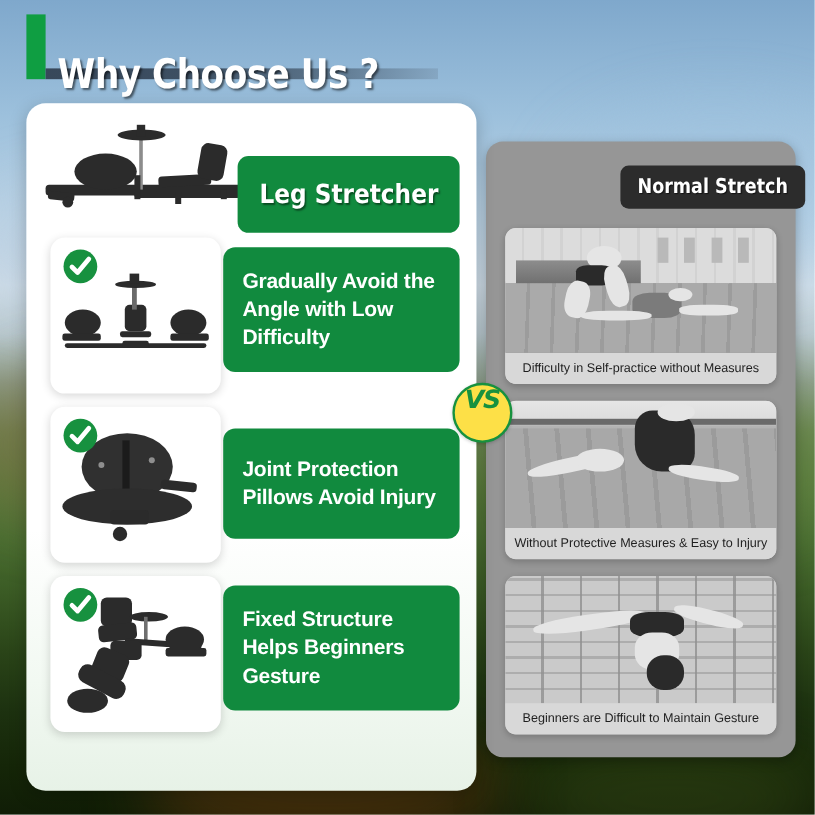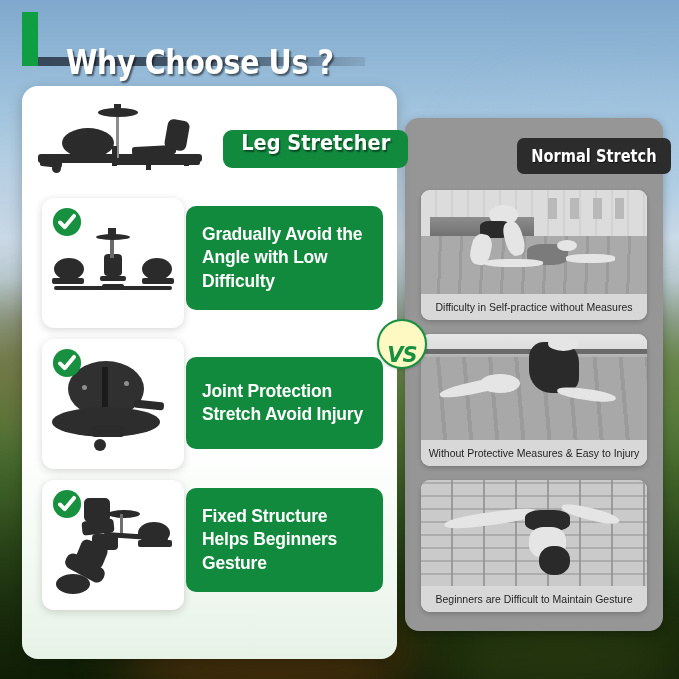--- a/index.html
+++ b/index.html
@@ -74,21 +74,21 @@
   }
   .header-banner {
     width: 327px;
     background: linear-gradient(90deg,
         rgba(52,68,86,0.97) 0%,
         rgba(56,73,92,0.95) 35%,
         rgba(74,95,115,0.78) 70%,
         rgba(110,135,158,0.35) 100%);
     display: flex;
     align-items: center;
-    padding-left: 28px;
+    padding-left: 10px;
     box-sizing: border-box;
     margin-top: 45px;
   }
   .header-title {
     font-family: "DejaVu Sans", sans-serif;
     font-weight: bold;
     font-size: 34px;
     color: #ffffff;
     letter-spacing: -0.5px;
     transform: scaleX(0.84);
@@ -225,24 +225,24 @@
   }
 
   
   .vs-badge {
     position: absolute;
     left: 377px;
     top: 319px;
     width: 46px;
     height: 46px;
     border-radius: 50%;
-    background: #fef9c3;
+    background: #fde047;
     border: 2.5px solid #17913f;
     display: flex;
-    align-items: flex-end;
+    align-items: flex-start;
     justify-content: center;
     z-index: 20;
     box-shadow: 0 1px 3px rgba(0,0,0,0.2);
   }
   .vs-text {
     font-family: "DejaVu Sans", sans-serif;
     font-weight: bold;
     font-style: italic;
     font-size: 21px;
     color: #17913f;
@@ -268,26 +268,26 @@
     top: 16px;
     width: 180px;
     height: 78px;
   }
 
   .leg-badge {
     position: absolute;
     left: 176px;
     top: 44px;
     width: 185px;
-    height: 38px;
+    height: 64px;
     background: #118a3e;
     border-radius: 9px;
     display: flex;
+    align-items: center;
     justify-content: center;
-    margin-left: 25px;
   }
   .leg-badge-text {
     font-family: "DejaVu Sans", sans-serif;
     font-weight: bold;
     font-size: 22px;
     color: #ffffff;
     transform: scaleX(0.88);
     white-space: nowrap;
     text-shadow: 1.5px 1.5px 1.5px rgba(0,0,0,0.45);
   }
@@ -490,21 +490,21 @@
           <div class="m m-r" style="left:40px;top:46px;width:5px;height:5px;background:#8e8e8e;"></div>
           <div class="m m-r" style="left:82px;top:42px;width:5px;height:5px;background:#8e8e8e;"></div>
           <div class="m" style="left:60px;top:28px;width:6px;height:60px;background:#1b1b1b;"></div>
           <div class="m m-r" style="left:10px;top:68px;width:108px;height:30px;background:#2d2d2d;"></div>
           <div class="m" style="left:50px;top:86px;width:32px;height:12px;border-radius:3px;"></div>
           <div class="m m-r" style="left:52px;top:100px;width:12px;height:12px;"></div>
           <div class="m" style="left:92px;top:62px;width:30px;height:8px;border-radius:3px;transform:rotate(6deg);"></div>
         </div>
       </div>
       <div class="feature-text">
-        <div class="feature-text-inner">Joint Protection Stretch Avoid Injury</div>
+        <div class="feature-text-inner">Joint Protection Pillows Avoid Injury</div>
       </div>
     </div>
 
     <div class="feature-row f3">
       <div class="feature-thumb">
         <svg class="check-icon" viewBox="0 0 32 32">
           <circle cx="16" cy="16" r="15" fill="#17913f"></circle>
           <path d="M8.5 16.5 L13.5 21.5 L23.5 9.5" stroke="#ffffff" stroke-width="4.2" fill="none" stroke-linecap="round" stroke-linejoin="round"></path>
         </svg>
         <div class="thumb-art">

